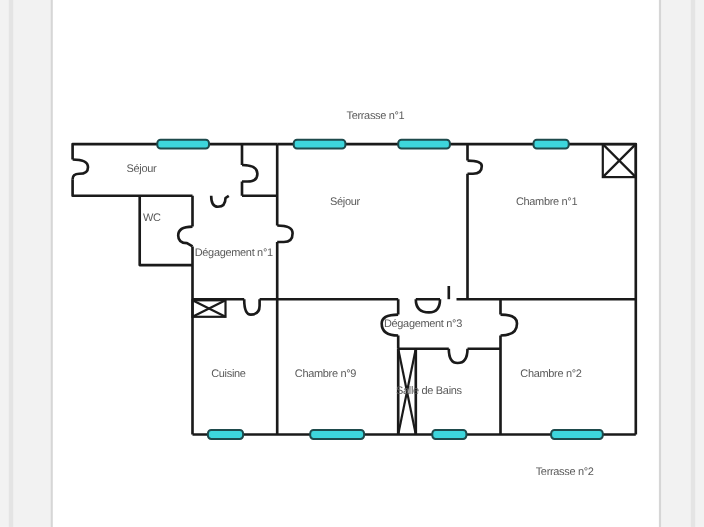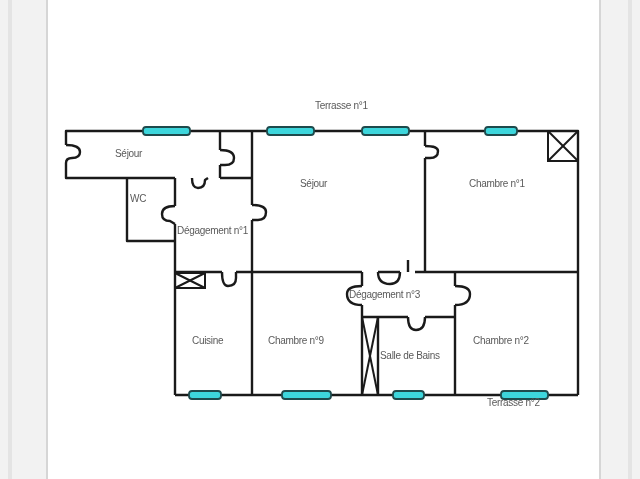--- a/index.html
+++ b/index.html
@@ -84,15 +84,15 @@
 
 <div class="label" style="left:315px;top:100px;">Terrasse n°1</div>
 <div class="label" style="left:115px;top:148px;">Séjour</div>
 <div class="label" style="left:130px;top:193px;">WC</div>
 <div class="label" style="left:177px;top:225px;">Dégagement n°1</div>
 <div class="label" style="left:300px;top:178px;">Séjour</div>
 <div class="label" style="left:469px;top:178px;">Chambre n°1</div>
 <div class="label" style="left:192px;top:335px;">Cuisine</div>
 <div class="label" style="left:268px;top:335px;">Chambre n°9</div>
 <div class="label" style="left:349px;top:289px;">Dégagement n°3</div>
-<div class="label" style="left:380px;top:350px;text-align:center;">Salle de Bains</div>
+<div class="label" style="left:360px;top:350px;text-align:center;">Salle de Bains</div>
 <div class="label" style="left:473px;top:335px;text-align:right;">Chambre n°2</div>
-<div class="label" style="left:487px;top:397px;">Terrasse n°2</div>
+<div class="label" style="left:487px;top:424px;">Terrasse n°2</div>
 
 </body></html>

